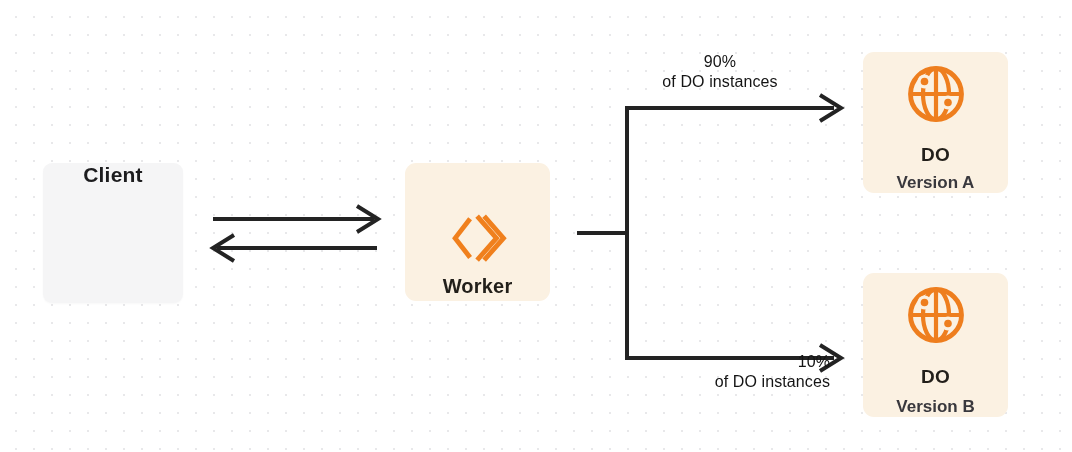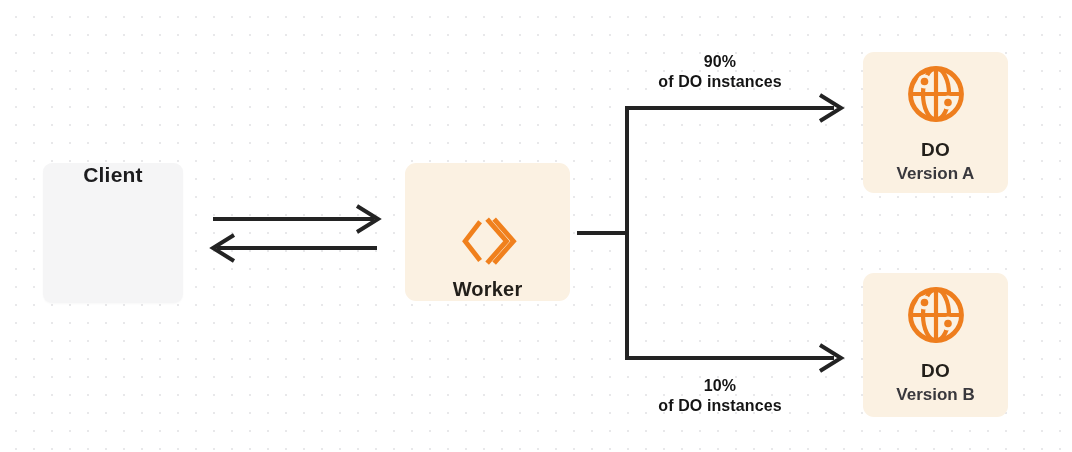--- a/index.html
+++ b/index.html
@@ -48,39 +48,39 @@
   }
   .client-box .label {
     font-size: 21px;
     font-weight: bold;
     color: #1d1d1f;
     letter-spacing: 0.2px;
   }
 
   .worker-box {
     left: 405px; top: 163px;
-    width: 165px; height: 138px;
+    width: 145px; height: 138px;
     background: #fbf1e2;
     border-radius: 11px;
-    justify-content: flex-end;
+    justify-content: center;
     padding-top: 42px;
   }
   .worker-box .label {
     font-size: 20px;
     font-weight: bold;
     color: #221f1a;
     margin-top: 13px;
     letter-spacing: 0.2px;
   }
 
   .do-box {
     width: 145px;
     background: #fbf1e2;
     border-radius: 11px;
-    justify-content: flex-start;
+    justify-content: space-between;
     padding-top: 12px;
   }
   .do-box.version-a { left: 863px; top: 52px; height: 141px; }
   .do-box.version-b { left: 863px; top: 273px; height: 144px; }
   .do-box .title {
     font-size: 19px;
     font-weight: bold;
     color: #221f1a;
     margin-top: 15px;
     letter-spacing: 0.3px;
@@ -91,26 +91,26 @@
     color: #39383d;
     margin-top: 3px;
   }
 
   .branch-label {
     position: absolute;
     width: 220px;
     text-align: center;
     color: #141414;
     font-size: 16px;
-    font-weight: bold;
+    font-weight: normal;
     line-height: 20px;
     letter-spacing: 0.1px;
   }
   .branch-label.top { left: 610px; top: 52px; }
-  .branch-label.bottom { left: 610px; top: 376px; }
+  .branch-label.bottom { left: 610px; top: 352px; text-align: right; }
 
   .icon-wrap { line-height: 0; }
 </style>
 </head>
 <body>
 
 <div class="canvas">
 
   <svg class="connectors" width="1072" height="452" viewBox="0 0 1072 452">
 

